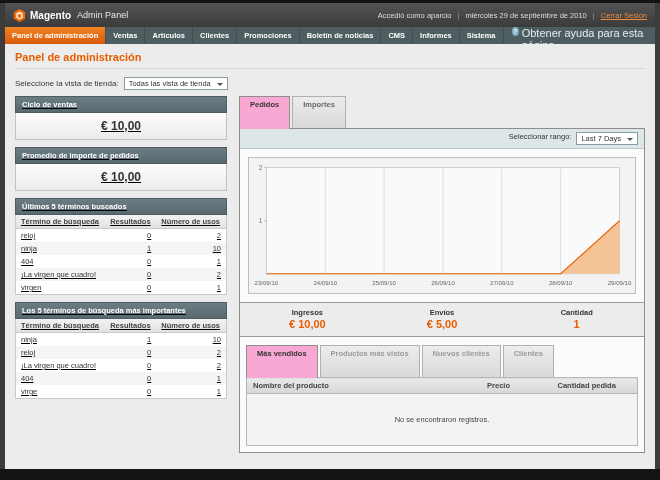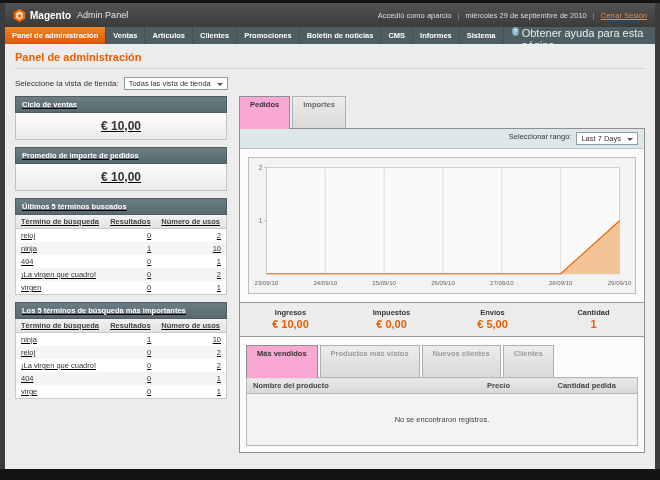--- a/index.html
+++ b/index.html
@@ -258,24 +258,20 @@
                     <text x="384" y="132" font-size="6.3" fill="#666" text-anchor="middle" font-family="Liberation Sans, sans-serif">29/09/10</text>
                   </svg>
               </div>
 
               <div class="stats">
                 <div class="stat">
                   <div class="stat-label">Ingresos</div>
                   <div class="stat-value">€ 10,00</div>
                 </div>
                 <div class="stat">
-                  <div class="stat-label">Impuestos</div>
-                  <div class="stat-value">€ 0,00</div>
-                </div>
-                <div class="stat">
                   <div class="stat-label">Envíos</div>
                   <div class="stat-value">€ 5,00</div>
                 </div>
                 <div class="stat">
                   <div class="stat-label">Cantidad</div>
                   <div class="stat-value">1</div>
                 </div>
               </div>
 
               <div class="bottom-area">

